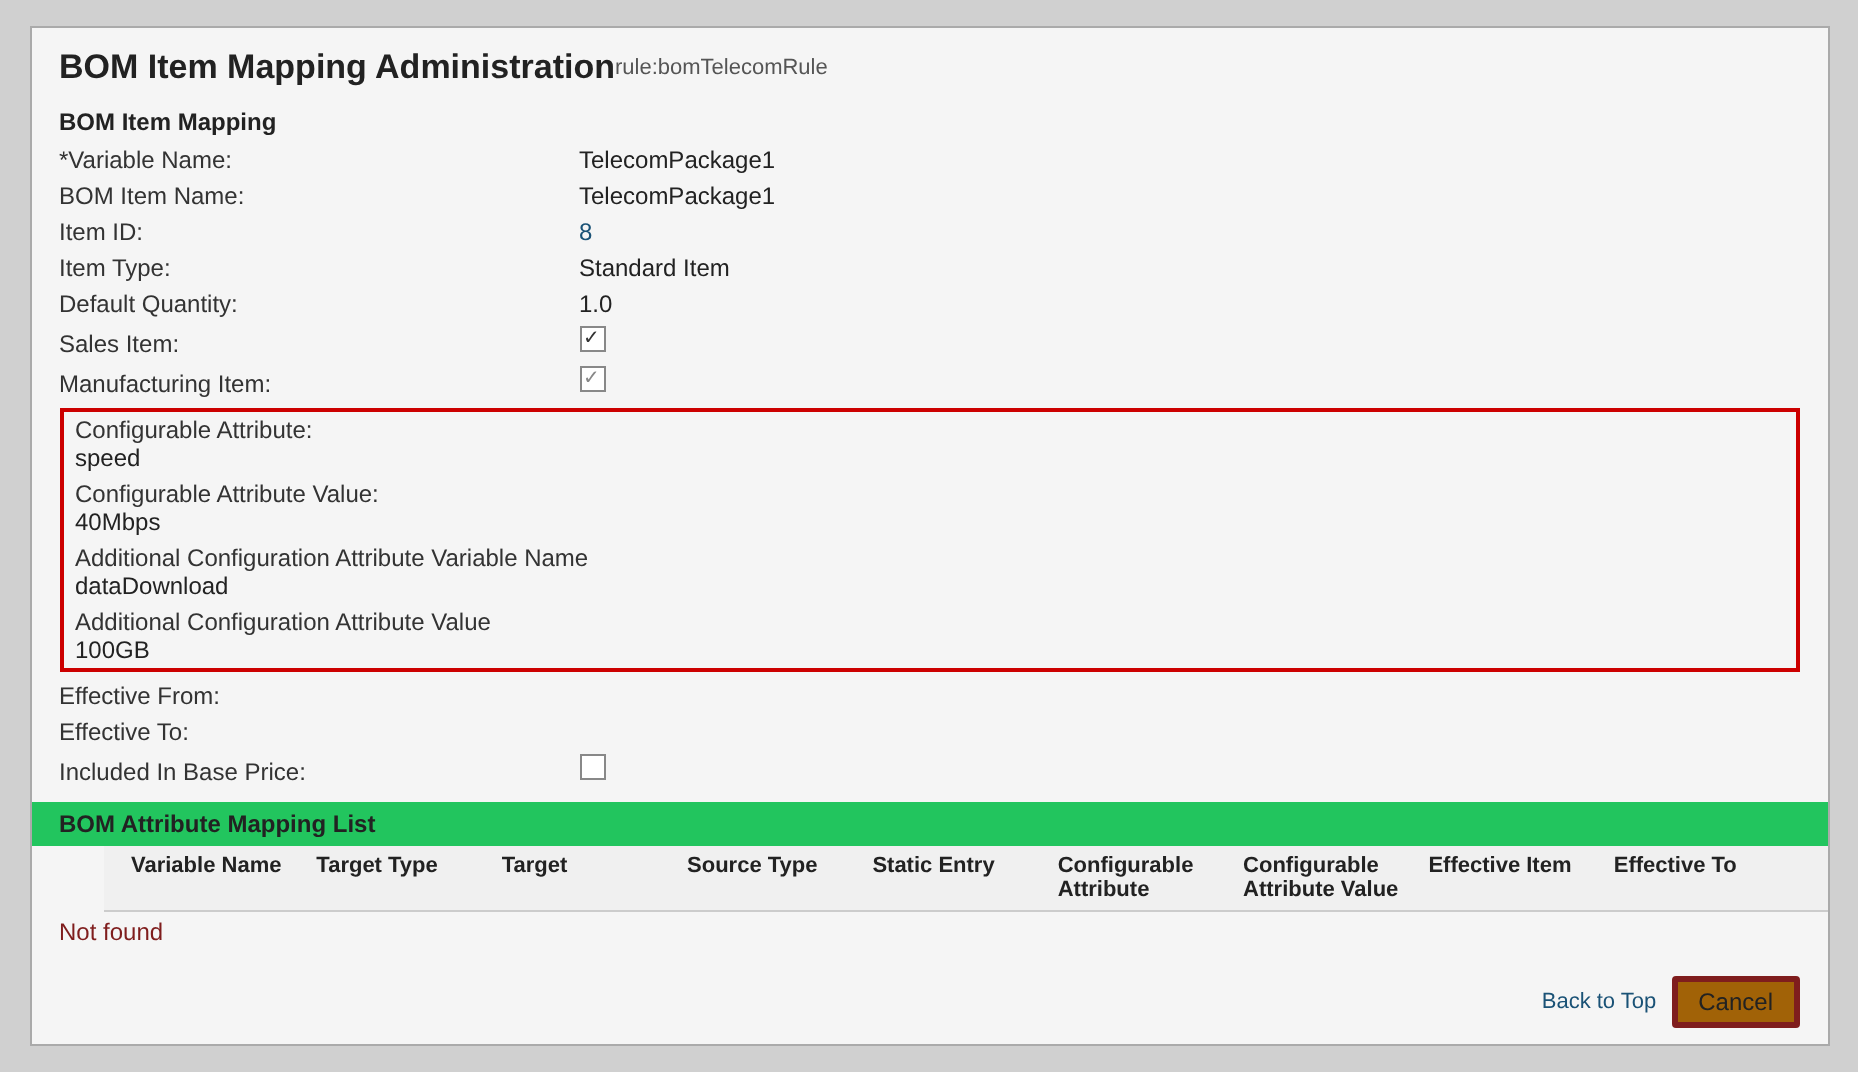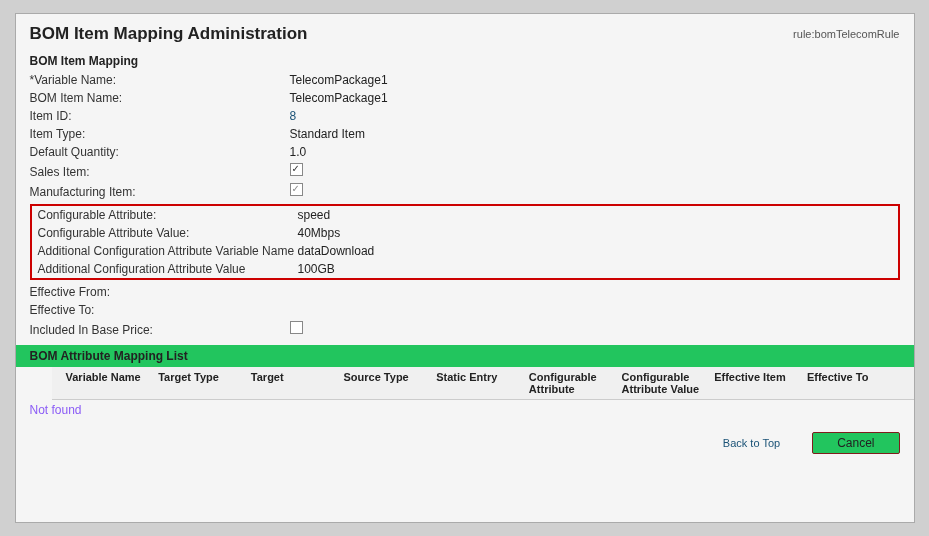--- a/index.html
+++ b/index.html
@@ -16,21 +16,21 @@
     .window {
       background: #f5f5f5;
       border: 1px solid #aaa;
       width: 900px;
       min-height: 510px;
       padding: 0;
       position: relative;
     }
     .header {
       display: flex;
-      justify-content: space-between;
+      justify-content: flex-start;
       align-items: center;
       padding: 10px 14px 6px 14px;
       border-bottom: none;
     }
     .header-title {
       font-size: 17px;
       font-weight: bold;
       color: #222;
     }
     .header-rule {
@@ -67,20 +67,21 @@
       text-decoration: none;
       cursor: pointer;
     }
     .highlighted-block {
       border: 2px solid #cc0000;
       margin: 3px 0 3px 0;
       padding: 0;
     }
     .highlighted-block .form-row {
       padding: 2px 6px;
+      flex-direction: column;
     }
     .checkbox {
       width: 13px;
       height: 13px;
       border: 1px solid #888;
       display: inline-block;
       background: #fff;
       position: relative;
       vertical-align: middle;
     }
@@ -118,40 +119,40 @@
       background: #f0f0f0;
       margin-left: 36px;
     }
     .table-header-row span {
       flex: 1;
       font-weight: bold;
     }
     .table-body-row {
       padding: 3px 14px;
       font-size: 12px;
-      color: #8b5cf6;
+      color: #7f1d1d;
     }
     .footer {
       display: flex;
       justify-content: flex-end;
       align-items: center;
       padding: 8px 14px;
       margin-top: 4px;
     }
     .back-to-top {
       color: #1a5276;
       font-size: 11px;
       cursor: pointer;
-      margin-right: 32px;
+      margin-right: 8px;
       text-decoration: none;
     }
     .cancel-btn {
-      background: #22c55e;
-      border: 1px solid #7f1d1d;
-      padding: 3px 24px;
+      background: #a16207;
+      border: 3px solid #7f1d1d;
+      padding: 3px 10px;
       font-size: 12px;
       cursor: pointer;
       border-radius: 2px;
       color: #222;
     }
   </style>
 </head>
 <body>
 
 <div class="window">

